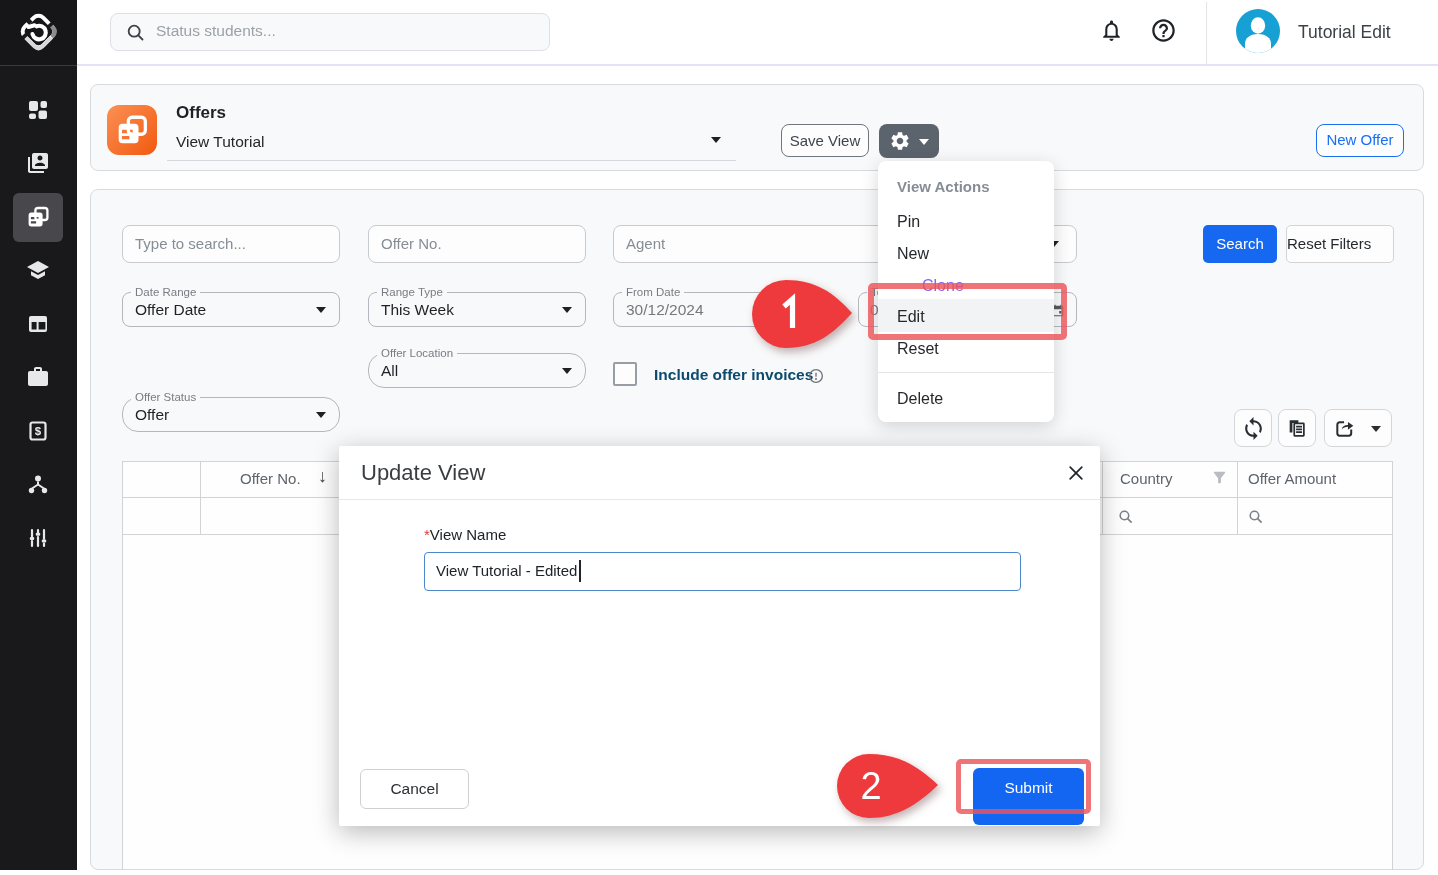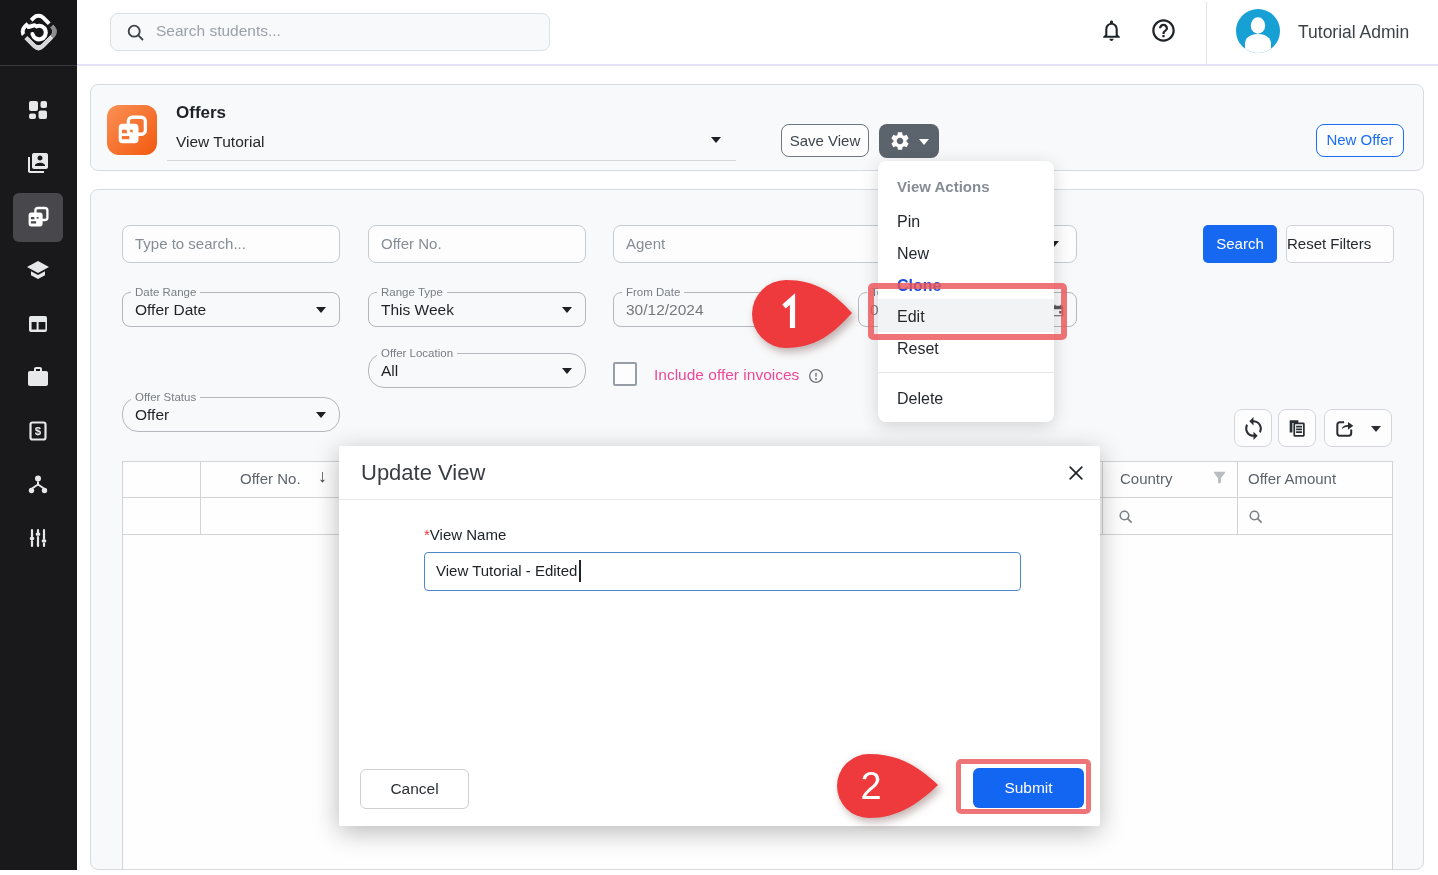--- a/index.html
+++ b/index.html
@@ -71,36 +71,36 @@
   <path d="M18 4v9 M18 17.5v2.5"></path>
     <rect x="15.8" y="13.5" width="4.4" height="3" rx="1" fill="#e7e8ea" stroke="none"></rect>
 </svg>
 
 <div class="abs" style="left:77px;top:0;width:1361px;height:66px;background:#fff;border-bottom:2px solid #e3e2f7;"></div>
 <div class="abs" style="left:110px;top:13px;width:440px;height:38px;background:#f8f9fb;border:1px solid #dddfe4;border-radius:8px;">
   <svg style="position:absolute;left:14px;top:8px;" width="21" height="21" viewBox="0 0 24 24" fill="none" stroke="#3c4247" stroke-width="2.1" stroke-linecap="round">
     <circle cx="10.5" cy="10.5" r="6.3"></circle>
       <line x1="15.2" y1="15.2" x2="20" y2="20"></line>
   </svg>
-  <span style="position:absolute;left:45px;top:8px;font-size:15.5px;color:#9aa1a9;">Search students...</span>
+  <span style="position:absolute;left:45px;top:8px;font-size:15.5px;color:#9aa1a9;">Status students...</span>
 </div>
 <svg class="abs" style="left:1099px;top:18px;" width="25" height="25" viewBox="0 0 24 24" fill="#1f2428">
   <path d="M12 22c1.1 0 2-.9 2-2h-4c0 1.1.89 2 2 2zm6-6v-5c0-3.07-1.64-5.64-4.5-6.32V4c0-.83-.67-1.5-1.5-1.5s-1.5.67-1.5 1.5v.68C7.63 5.36 6 7.92 6 11v5l-2 2v1h16v-1l-2-2zm-2 1H8v-6c0-2.48 1.51-4.5 4-4.5s4 2.02 4 4.5v6z"></path>
 </svg>
 <svg class="abs" style="left:1150px;top:17px;" width="27" height="27" viewBox="0 0 24 24" fill="#1f2428">
   <path d="M11 18h2v-2h-2v2zm1-16C6.48 2 2 6.48 2 12s4.48 10 10 10 10-4.48 10-10S17.52 2 12 2zm0 18c-4.41 0-8-3.59-8-8s3.59-8 8-8 8 3.59 8 8-3.59 8-8 8zm0-14c-2.21 0-4 1.79-4 4h2c0-1.1.9-2 2-2s2 .9 2 2c0 2-3 1.75-3 5h2c0-2.25 3-2.5 3-5 0-2.21-1.79-4-4-4z"></path>
 </svg>
 <div class="abs" style="left:1206px;top:2px;width:1px;height:62px;background:#e4e5e8;"></div>
 <div class="abs" style="left:1236px;top:9px;width:44px;height:44px;border-radius:50%;background:#17a0d3;overflow:hidden;">
   <svg width="44" height="44" viewBox="0 0 44 44" fill="#fff">
     <ellipse cx="22" cy="16.5" rx="7.2" ry="8.2"></ellipse>
     <path d="M22 25 c-8.5 0-13 4.6-13 9.5 L9 44 h26 v-9.5 c0-4.9-4.5-9.5-13-9.5z"></path>
   </svg>
 </div>
-<div class="abs" style="left:1298px;top:22px;font-size:17.5px;color:#3c4247;font-weight:500;">Tutorial Admin</div>
+<div class="abs" style="left:1298px;top:22px;font-size:17.5px;color:#3c4247;font-weight:500;">Tutorial Edit</div>
 
 <div class="abs" style="left:77px;top:68px;width:1361px;height:802px;background:linear-gradient(180deg,#ededfa 0,#fafafd 26px,#fdfdfe 60px);z-index:-1;"></div>
 
 <div class="abs" style="left:90px;top:84px;width:1334px;height:87px;background:#f8f9fa;border:1px solid #d9dadd;border-radius:8px;"></div>
 <div class="abs" style="left:107px;top:105px;width:50px;height:50px;border-radius:12px;background:linear-gradient(135deg,#fa9055 0%,#f2590f 100%);">
   <svg style="position:absolute;left:8px;top:8px;" width="34" height="34" viewBox="0 0 24 24" fill="#fff">
     <rect x="9.4" y="3" width="12" height="12" rx="2.6" fill="none" stroke="#fff" stroke-width="2.3"></rect>
     <path fill-rule="evenodd" d="M5.3 7.6h8.6a2.7 2.7 0 0 1 2.7 2.7v8.4a2.7 2.7 0 0 1-2.7 2.7H5.3a2.7 2.7 0 0 1-2.7-2.7v-8.4a2.7 2.7 0 0 1 2.7-2.7zM4.9 11.9h7.6v2.4H4.9zM4.9 16.2h5.2v2.4H4.9z"></path>
   </svg>
 </div>
@@ -151,21 +151,21 @@
   <span style="position:absolute;left:8px;top:-7px;background:#f8f9fa;padding:0 4px;font-size:11.5px;color:#777d84;line-height:13px;">Offer Status</span>
   <span style="position:absolute;left:12px;top:8px;font-size:15.5px;color:#1e2227;">Offer</span>
   <div class="caret" style="right:13px;top:14px;"></div>
 </div>
 <div class="abs" style="left:368px;top:353px;width:218px;height:35px;border:1px solid #b3b8be;border-radius:16px;">
   <span style="position:absolute;left:8px;top:-7px;background:#f8f9fa;padding:0 4px;font-size:11.5px;color:#777d84;line-height:13px;">Offer Location</span>
   <span style="position:absolute;left:12px;top:8px;font-size:15.5px;color:#1e2227;">All</span>
   <div class="caret" style="right:13px;top:14px;"></div>
 </div>
 <div class="abs" style="left:613px;top:362px;width:24px;height:24px;border:2px solid #989ea5;border-radius:2px;background:#fdfdfe;"></div>
-<div class="abs" style="left:654px;top:366px;font-size:15.5px;color:#ec4899;font-weight:400;text-align:center;">Include offer invoices</div>
+<div class="abs" style="left:654px;top:366px;font-size:15.5px;color:#0c4a6e;font-weight:700;text-align:center;">Include offer invoices</div>
 <svg class="abs" style="left:808px;top:368px;" width="16" height="16" viewBox="0 0 24 24" fill="none" stroke="#6f747b" stroke-width="2">
   <circle cx="12" cy="12" r="9.5"></circle>
     <line x1="12" y1="7" x2="12" y2="13"></line>
     <circle cx="12" cy="16.5" r="0.6" fill="#6f747b"></circle>
 </svg>
 
 <div class="abs" style="left:1234px;top:409px;width:38px;height:38px;background:#fdfdfe;border:1px solid #d5d6d9;border-radius:8px;">
   <svg style="position:absolute;left:6px;top:6px;" width="25" height="25" viewBox="0 0 24 24" fill="#2a2e33">
     <path d="M12 4V1L8 5l4 4V6c3.31 0 6 2.69 6 6 0 1.01-.25 1.97-.7 2.8l1.46 1.46C19.54 15.03 20 13.57 20 12c0-4.42-3.58-8-8-8zm0 14c-3.31 0-6-2.69-6-6 0-1.01.25-1.97.7-2.8L5.24 7.74C4.46 8.97 4 10.43 4 12c0 4.42 3.58 8 8 8v3l4-4-4-4v3z"></path>
   </svg>
@@ -216,28 +216,28 @@
   <line x1="5" y1="5" x2="19" y2="19"></line>
     <line x1="19" y1="5" x2="5" y2="19"></line>
 </svg>
 <div class="abs" style="left:339px;top:499px;width:761px;height:1px;background:#e7e8ea;z-index:6;"></div>
 <div class="abs" style="left:424px;top:526px;font-size:15px;color:#202428;z-index:6;"><span style="color:#e53935;">*</span>View Name</div>
 <div class="abs" style="left:424px;top:552px;width:597px;height:39px;background:#fff;border:1.5px solid #4e88cc;border-radius:4px;z-index:6;">
   <span style="position:absolute;left:11px;top:9px;font-size:15px;color:#202428;">View Tutorial - Edited</span>
   <div style="position:absolute;left:154px;top:7px;width:1.5px;height:22px;background:#202428;"></div>
 </div>
 <div class="abs" style="left:360px;top:769px;width:109px;height:40px;line-height:37px;text-align:center;background:#fff;border:1px solid #cfd0d2;border-radius:6px;font-size:15.5px;color:#2b2f33;z-index:6;">Cancel</div>
-<div class="abs" style="left:973px;top:768px;width:111px;height:40px;line-height:40px;text-align:center;background:#1266f1;border-radius:6px;font-size:15.5px;color:#fff;z-index:6;">Submit</div>
+<div class="abs" style="left:973px;top:768px;width:111px;height:57px;line-height:40px;text-align:center;background:#1266f1;border-radius:6px;font-size:15.5px;color:#fff;z-index:6;">Submit</div>
 
 <div class="abs" style="left:878px;top:161px;width:176px;height:261px;background:#fff;border-radius:8px;box-shadow:0 4px 18px rgba(0,0,0,0.16);z-index:7;"></div>
 <div class="abs" style="left:878px;top:299px;width:176px;height:33px;background:#f1f3f5;z-index:7;"></div>
 <div class="abs" style="left:897px;top:178px;font-size:15px;font-weight:bold;color:#868d96;z-index:8;">View Actions</div>
 <div class="abs" style="left:897px;top:213px;font-size:16px;color:#25282c;z-index:8;">Pin</div>
 <div class="abs" style="left:897px;top:245px;font-size:16px;color:#25282c;z-index:8;">New</div>
-<div class="abs" style="left:897px;top:277px;font-size:16px;color:#1d4ed8;z-index:8;font-weight:bold;">Clone</div>
+<div class="abs" style="left:922px;top:277px;font-size:16px;color:#8b5cf6;z-index:8;">Clone</div>
 <div class="abs" style="left:897px;top:308px;font-size:16px;color:#25282c;z-index:8;">Edit</div>
 <div class="abs" style="left:897px;top:340px;font-size:16px;color:#25282c;z-index:8;">Reset</div>
 <div class="abs" style="left:878px;top:372px;width:176px;height:1px;background:#e4e5e7;z-index:8;"></div>
 <div class="abs" style="left:897px;top:390px;font-size:16px;color:#25282c;z-index:8;">Delete</div>
 
 <div class="abs" style="left:868px;top:283px;width:199px;height:57px;border:6px solid rgba(235,85,90,0.82);border-radius:5px;z-index:10;"></div>
 <svg class="abs" style="left:751px;top:279px;z-index:10;filter:drop-shadow(3px 4px 4px rgba(80,30,30,0.35));" width="103" height="72" viewBox="0 0 103 72">
   <path d="M101 34 C 82 13, 64 1, 35 1 A 34 34 0 1 0 35 69 C 64 69, 82 55, 101 34 Z" fill="#ee3a3c"></path>
   <path d="M33 27.5 l8.5 -7.5 V49" fill="none" stroke="#fff" stroke-width="5.2"></path>
 </svg>

